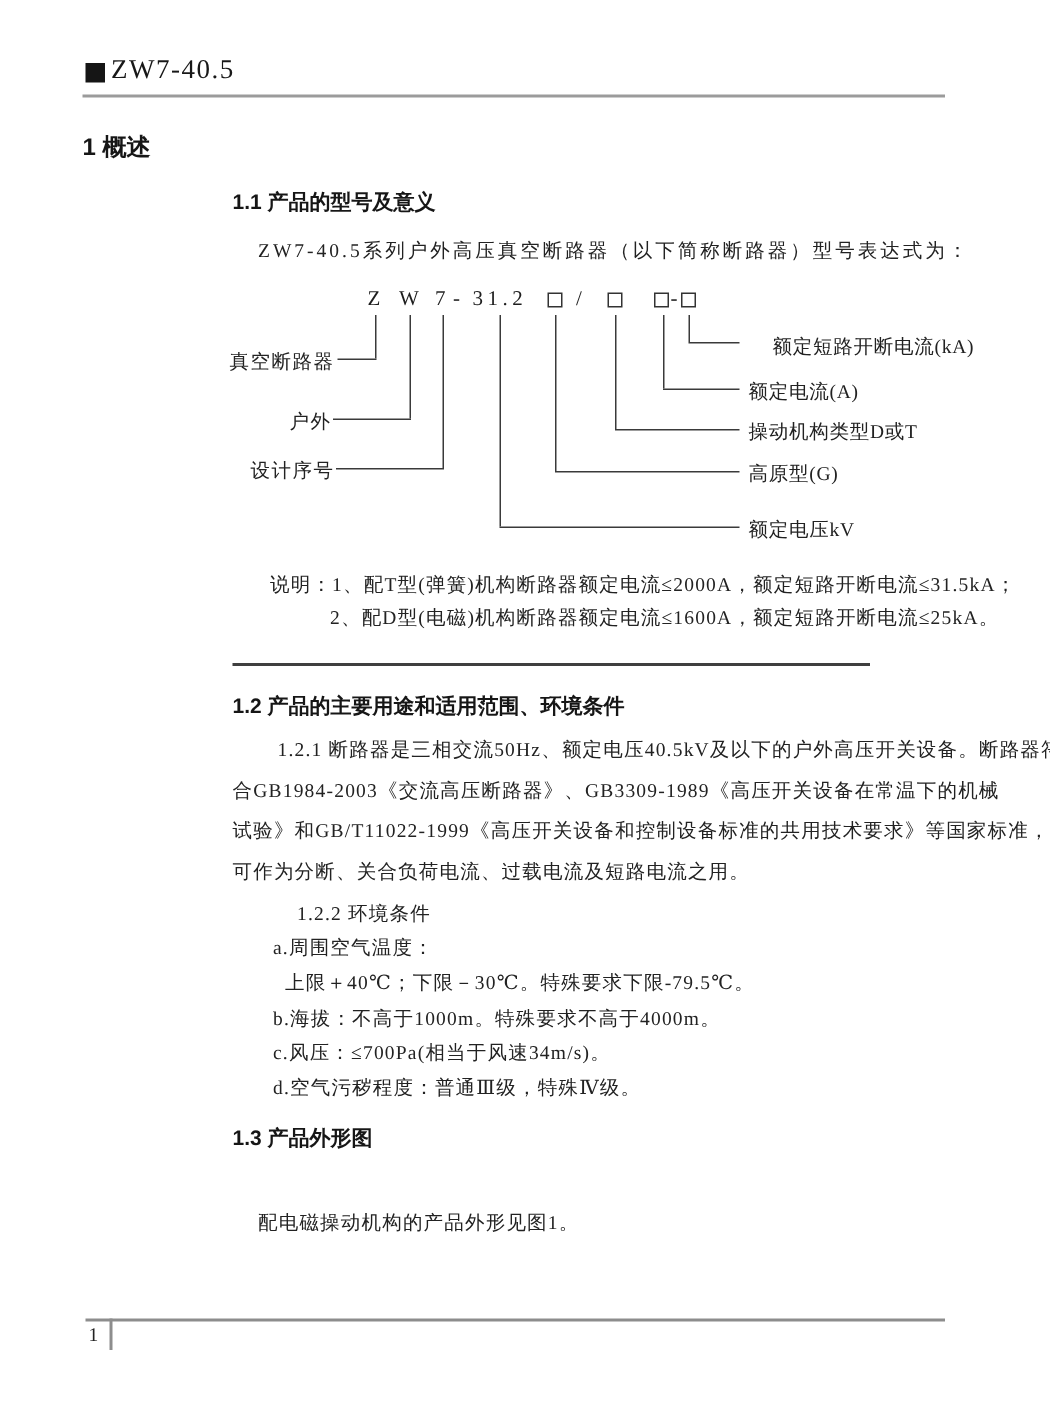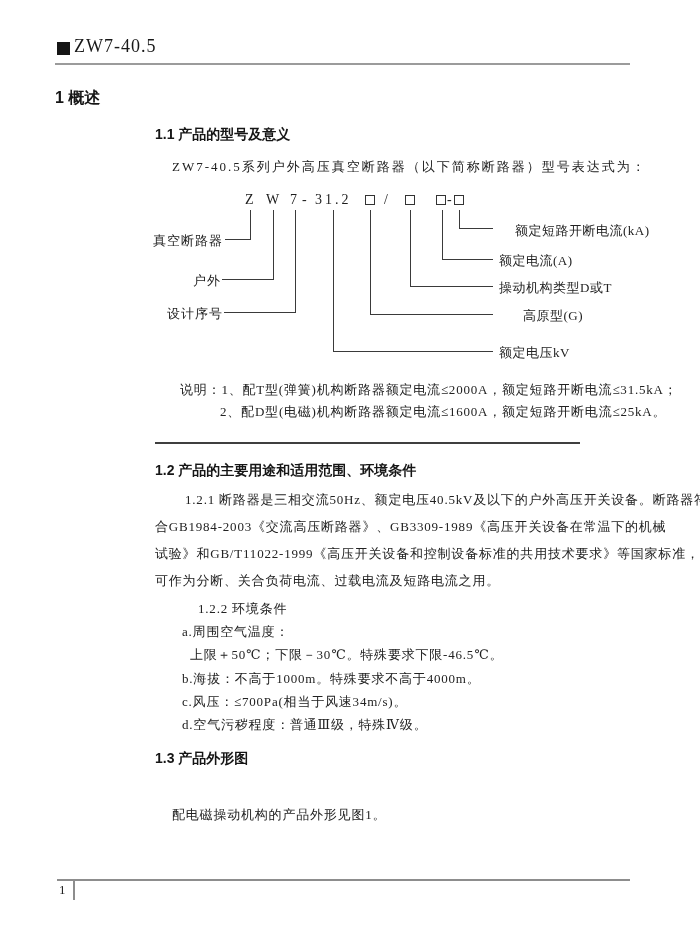--- a/index.html
+++ b/index.html
@@ -81,38 +81,38 @@
     <div class="abs hl" style="left:370px; top:314px; width:123px;"></div>
     <div class="abs hl" style="left:333px; top:351px; width:160px;"></div>
 
     <div class="abs dlab" style="right:477px; top:232px;">真空断路器</div>
     <div class="abs dlab" style="right:479px; top:272px;">户外</div>
     <div class="abs dlab" style="right:477px; top:305px;">设计序号</div>
 
     <div class="abs dlab dlab-r" style="left:499px; top:222px;margin-left:16px;">额定短路开断电流(kA)</div>
     <div class="abs dlab dlab-r" style="left:499px; top:252px;">额定电流(A)</div>
     <div class="abs dlab dlab-r" style="left:499px; top:279px;">操动机构类型D或T</div>
-    <div class="abs dlab dlab-r" style="left:523px; top:307px;">高原型(G)</div>
+    <div class="abs dlab dlab-r" style="left:499px; top:307px;">高原型(G)</div>
     <div class="abs dlab dlab-r" style="left:499px; top:344px;">额定电压kV</div>
   </div>
 
   <div class="abs body-line" style="left:180px; top:381px;">说明：1、配T型(弹簧)机构断路器额定电流≤2000A，额定短路开断电流≤31.5kA；</div>
   <div class="abs body-line" style="left:220px; top:403px;">2、配D型(电磁)机构断路器额定电流≤1600A，额定短路开断电流≤25kA。</div>
 
   <div class="abs sep"></div>
 
   <div class="abs h2" style="left:155px; top:462px;">1.2 产品的主要用途和适用范围、环境条件</div>
   <div class="abs body-line" style="left:185px; top:491px;">1.2.1 断路器是三相交流50Hz、额定电压40.5kV及以下的户外高压开关设备。断路器符</div>
   <div class="abs body-line" style="left:155px; top:518px;">合GB1984-2003《交流高压断路器》、GB3309-1989《高压开关设备在常温下的机械</div>
   <div class="abs body-line" style="left:155px; top:545px;">试验》和GB/T11022-1999《高压开关设备和控制设备标准的共用技术要求》等国家标准，</div>
   <div class="abs body-line" style="left:155px; top:572px;">可作为分断、关合负荷电流、过载电流及短路电流之用。</div>
 
   <div class="abs body-line" style="left:198px; top:600px;">1.2.2 环境条件</div>
   <div class="abs body-line" style="left:182px; top:623px;">a.周围空气温度：</div>
-  <div class="abs body-line" style="left:190px; top:646px;">上限＋50℃；下限－30℃。特殊要求下限-46.5℃。</div>
+  <div class="abs body-line" style="left:190px; top:646px;">上限＋40℃；下限－30℃。特殊要求下限-79.5℃。</div>
   <div class="abs body-line" style="left:182px; top:670px;">b.海拔：不高于1000m。特殊要求不高于4000m。</div>
   <div class="abs body-line" style="left:182px; top:693px;">c.风压：≤700Pa(相当于风速34m/s)。</div>
   <div class="abs body-line" style="left:182px; top:716px;">d.空气污秽程度：普通Ⅲ级，特殊Ⅳ级。</div>
 
   <div class="abs h2" style="left:155px; top:750px;">1.3 产品外形图</div>
   <div class="abs body-line" style="left:172px; top:806px;">配电磁操动机构的产品外形见图1。</div>
 
   <div class="abs ftr-rule"></div>
   <div class="abs ftr-tick"></div>
   <div class="abs ftr-num">1</div>

